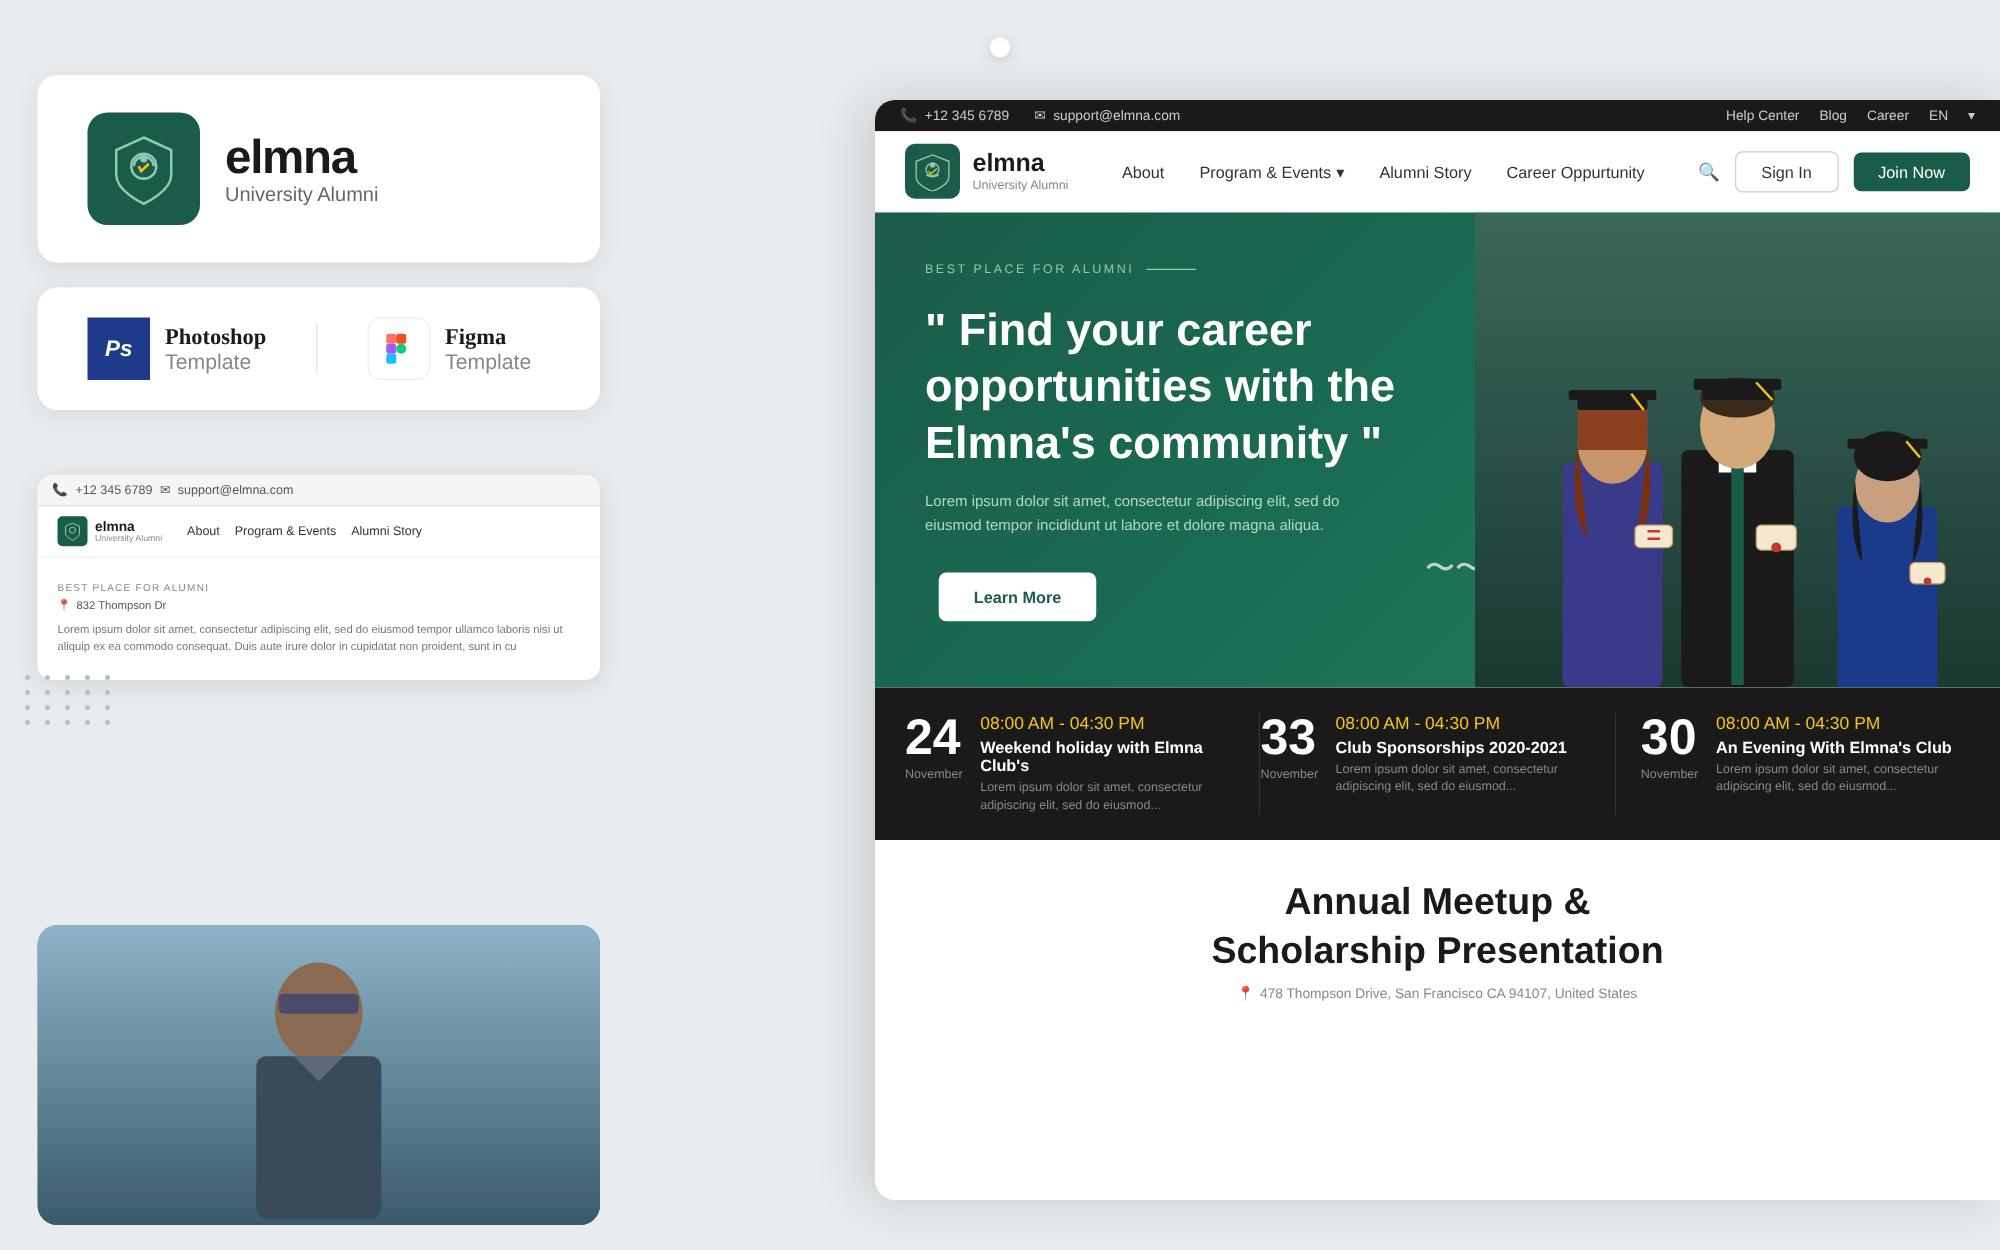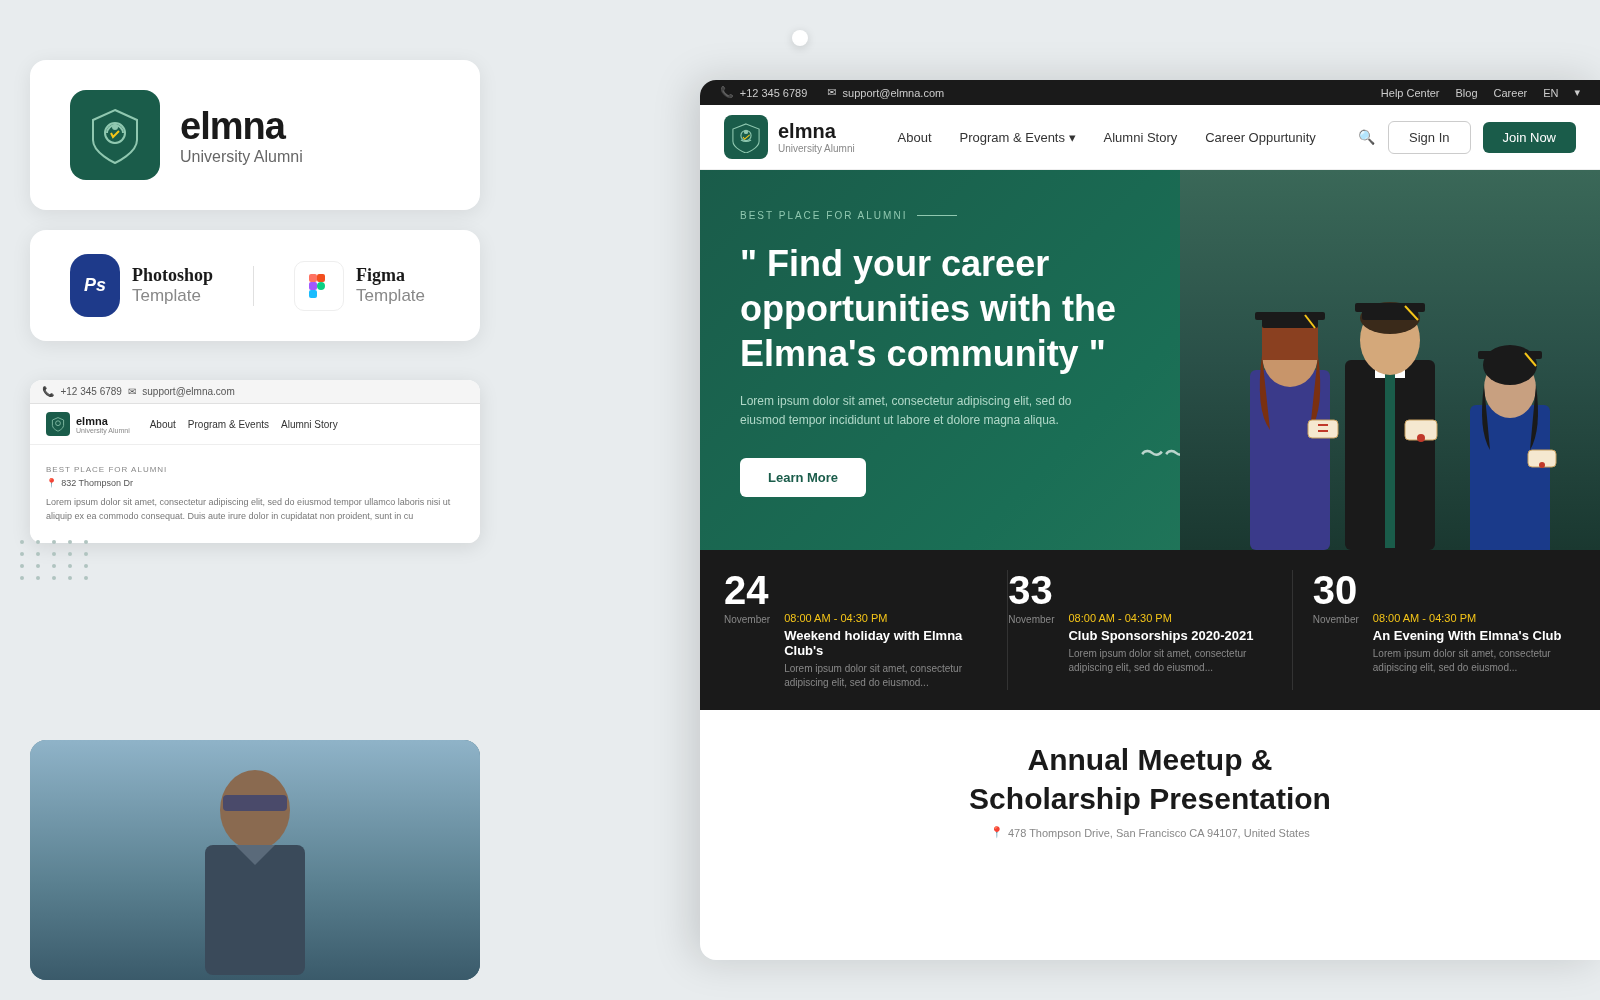--- a/index.html
+++ b/index.html
@@ -84,23 +84,23 @@
       box-shadow: 0 4px 20px rgba(0,0,0,0.08);
       margin-bottom: 20px;
     }
     .template-item {
       display: flex;
       align-items: center;
       gap: 12px;
     }
     .ps-icon {
       width: 50px;
-      height: 63px;
+      height: 50px;
       background: #1e3a8a;
-      border-radius: 18px;
+      border-radius: 0;
       display: flex;
       align-items: center;
       justify-content: center;
       color: #fff;
       font-size: 18px;
       font-weight: 900;
       font-style: italic;
     }
     .figma-icon {
       width: 50px;
@@ -379,20 +379,21 @@
     }
     .btn-learn-more {
       background: #fff;
       color: #1a5c4a;
       border: none;
       border-radius: 6px;
       padding: 12px 28px;
       font-size: 13px;
       font-weight: 700;
       cursor: pointer;
+      margin-left: 11px;
     }
 
     
     .hero-circle-yellow {
       position: absolute;
       right: 200px;
       top: 60px;
       width: 200px;
       height: 200px;
       background: #f5c518;
@@ -497,24 +498,23 @@
       font-weight: 900;
       color: #fff;
       line-height: 1;
     }
     .event-date-month {
       font-size: 10px;
       color: #888;
       margin-top: 4px;
     }
     .event-time {
-      font-size: 11px;
+      font-size: 14px;
       color: #f5c518;
       margin-bottom: 4px;
-      margin-top: 42px;
     }
     .event-title {
       font-size: 13px;
       font-weight: 700;
       color: #fff;
       margin-bottom: 4px;
     }
     .event-desc {
       font-size: 10px;
       color: #888;

